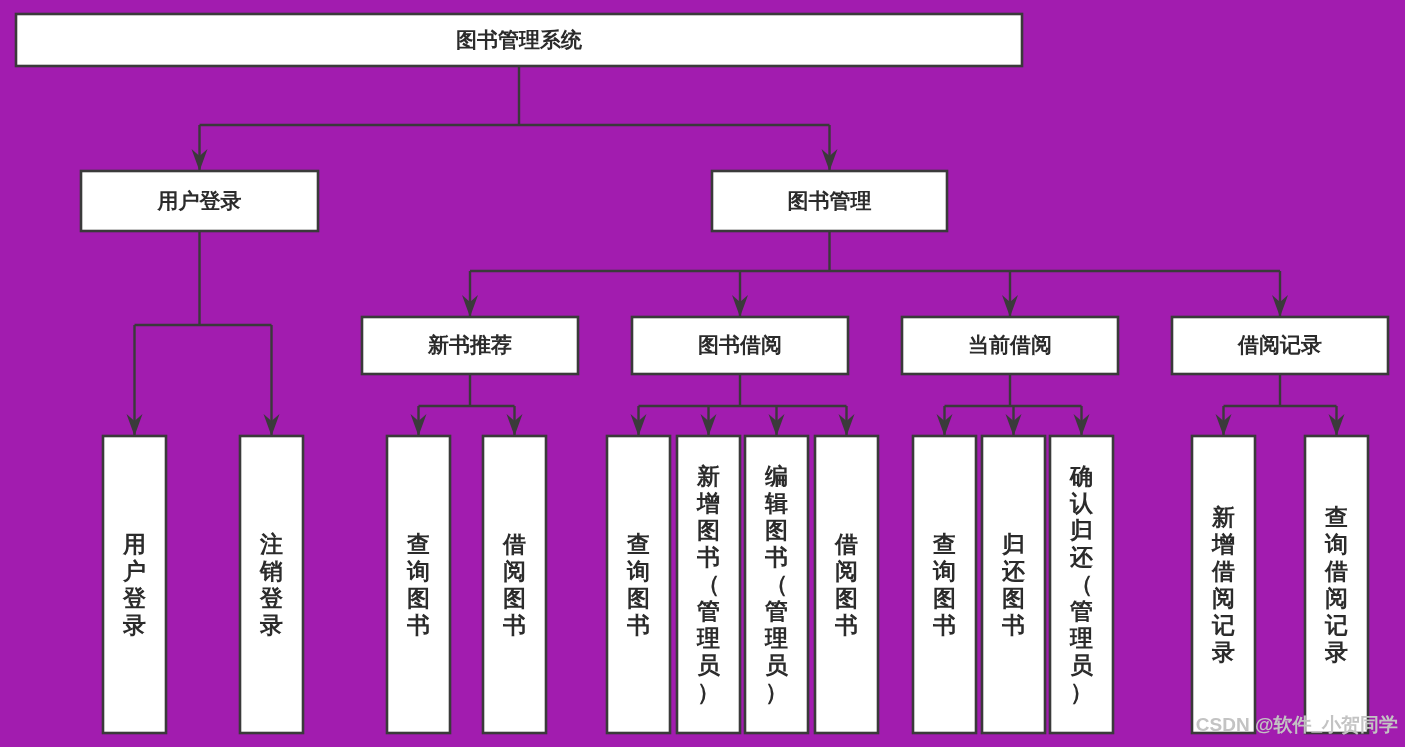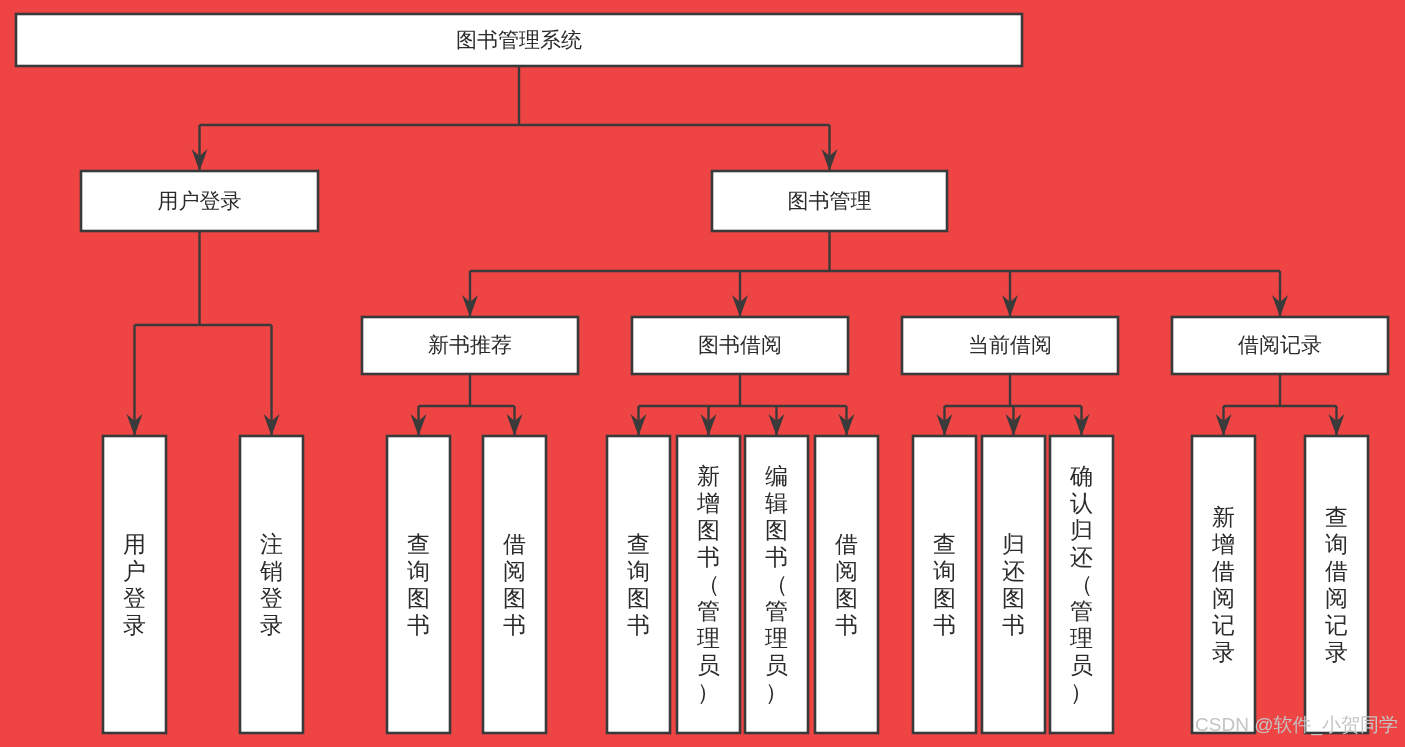--- a/index.html
+++ b/index.html
@@ -10,21 +10,22 @@
   body {
     width: 1405px;
     height: 747px;
     font-family: "Liberation Sans", "DejaVu Sans", sans-serif;
     overflow: hidden;
   }
   #diagram-root {
     position: relative;
     width: 1405px;
     height: 747px;
-    background: #ef4444;
+    background: #a21caf;
+    font-weight: bold;
   }
   svg#flow-svg {
     position: absolute;
     top: 0;
     left: 0;
     width: 1405px;
     height: 747px;
     display: block;
   }
   .node-box {

